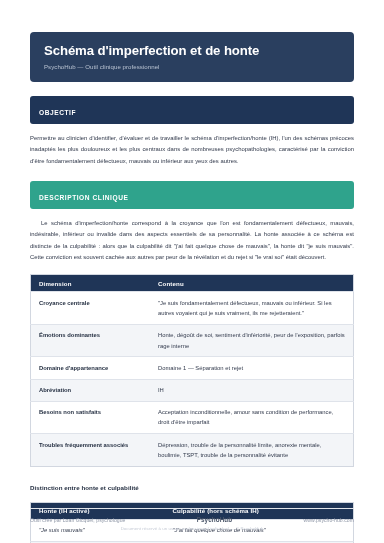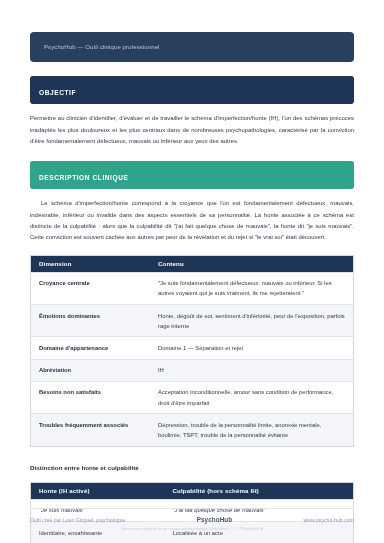--- a/index.html
+++ b/index.html
@@ -177,20 +177,21 @@
 </style>
 </head>
 <body>
 
 <div class="page">
   <div class="sheet"></div>
 
   <div class="content">
 
     <div class="title-banner">
+      <div class="doc-title">Schéma d'imperfection et de honte</div>
       <div class="doc-subtitle">PsychoHub — Outil clinique professionnel</div>
     </div>
 
     <div class="section-banner navy">
       <span class="section-label">OBJECTIF</span>
     </div>
     <p class="para">Permettre au clinicien d'identifier, d'évaluer et de travailler le schéma d'imperfection/honte (IH), l'un des schémas précoces inadaptés les plus douloureux et les plus centraux dans de nombreuses psychopathologies, caractérisé par la conviction d'être fondamentalement défectueux, mauvais ou inférieur aux yeux des autres.</p>
 
     <div class="section-banner teal">
       <span class="section-label">DESCRIPTION CLINIQUE</span>

